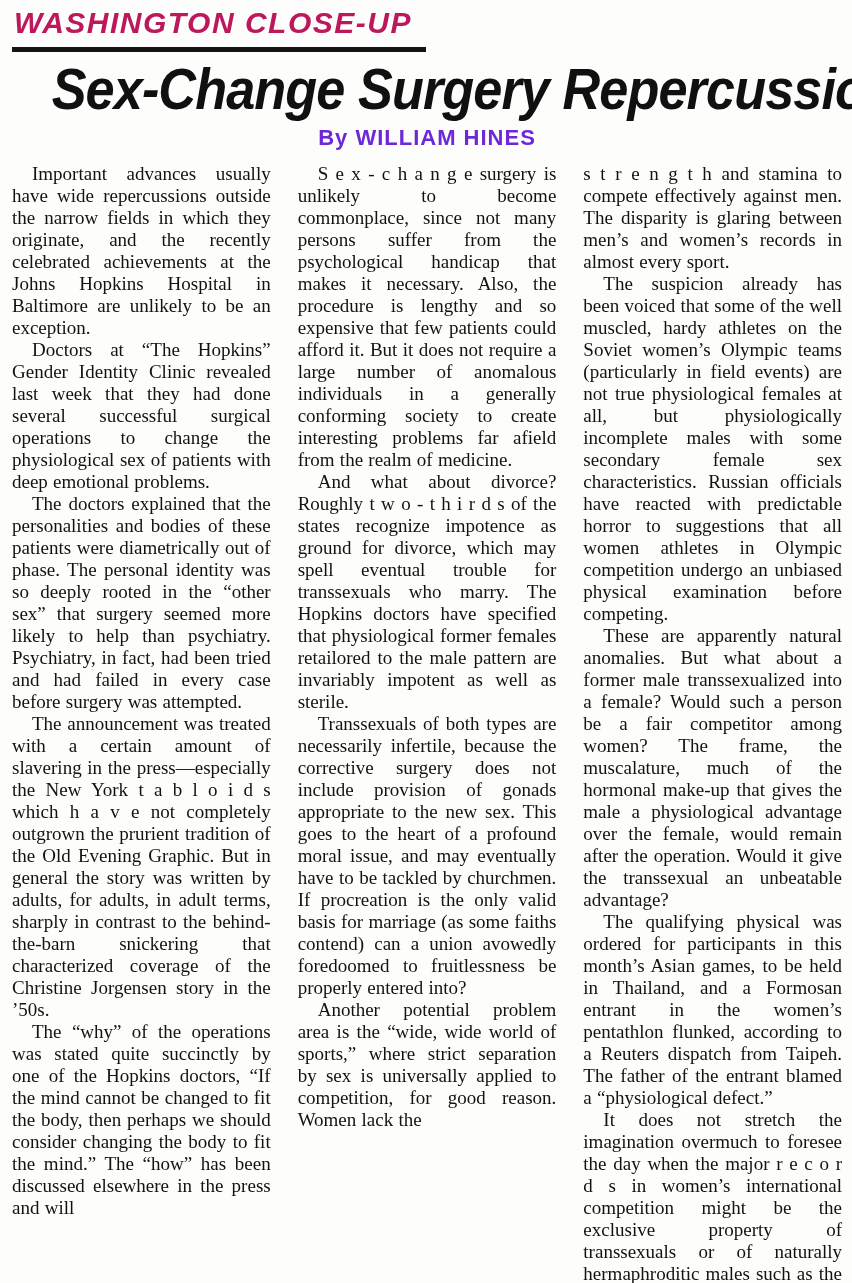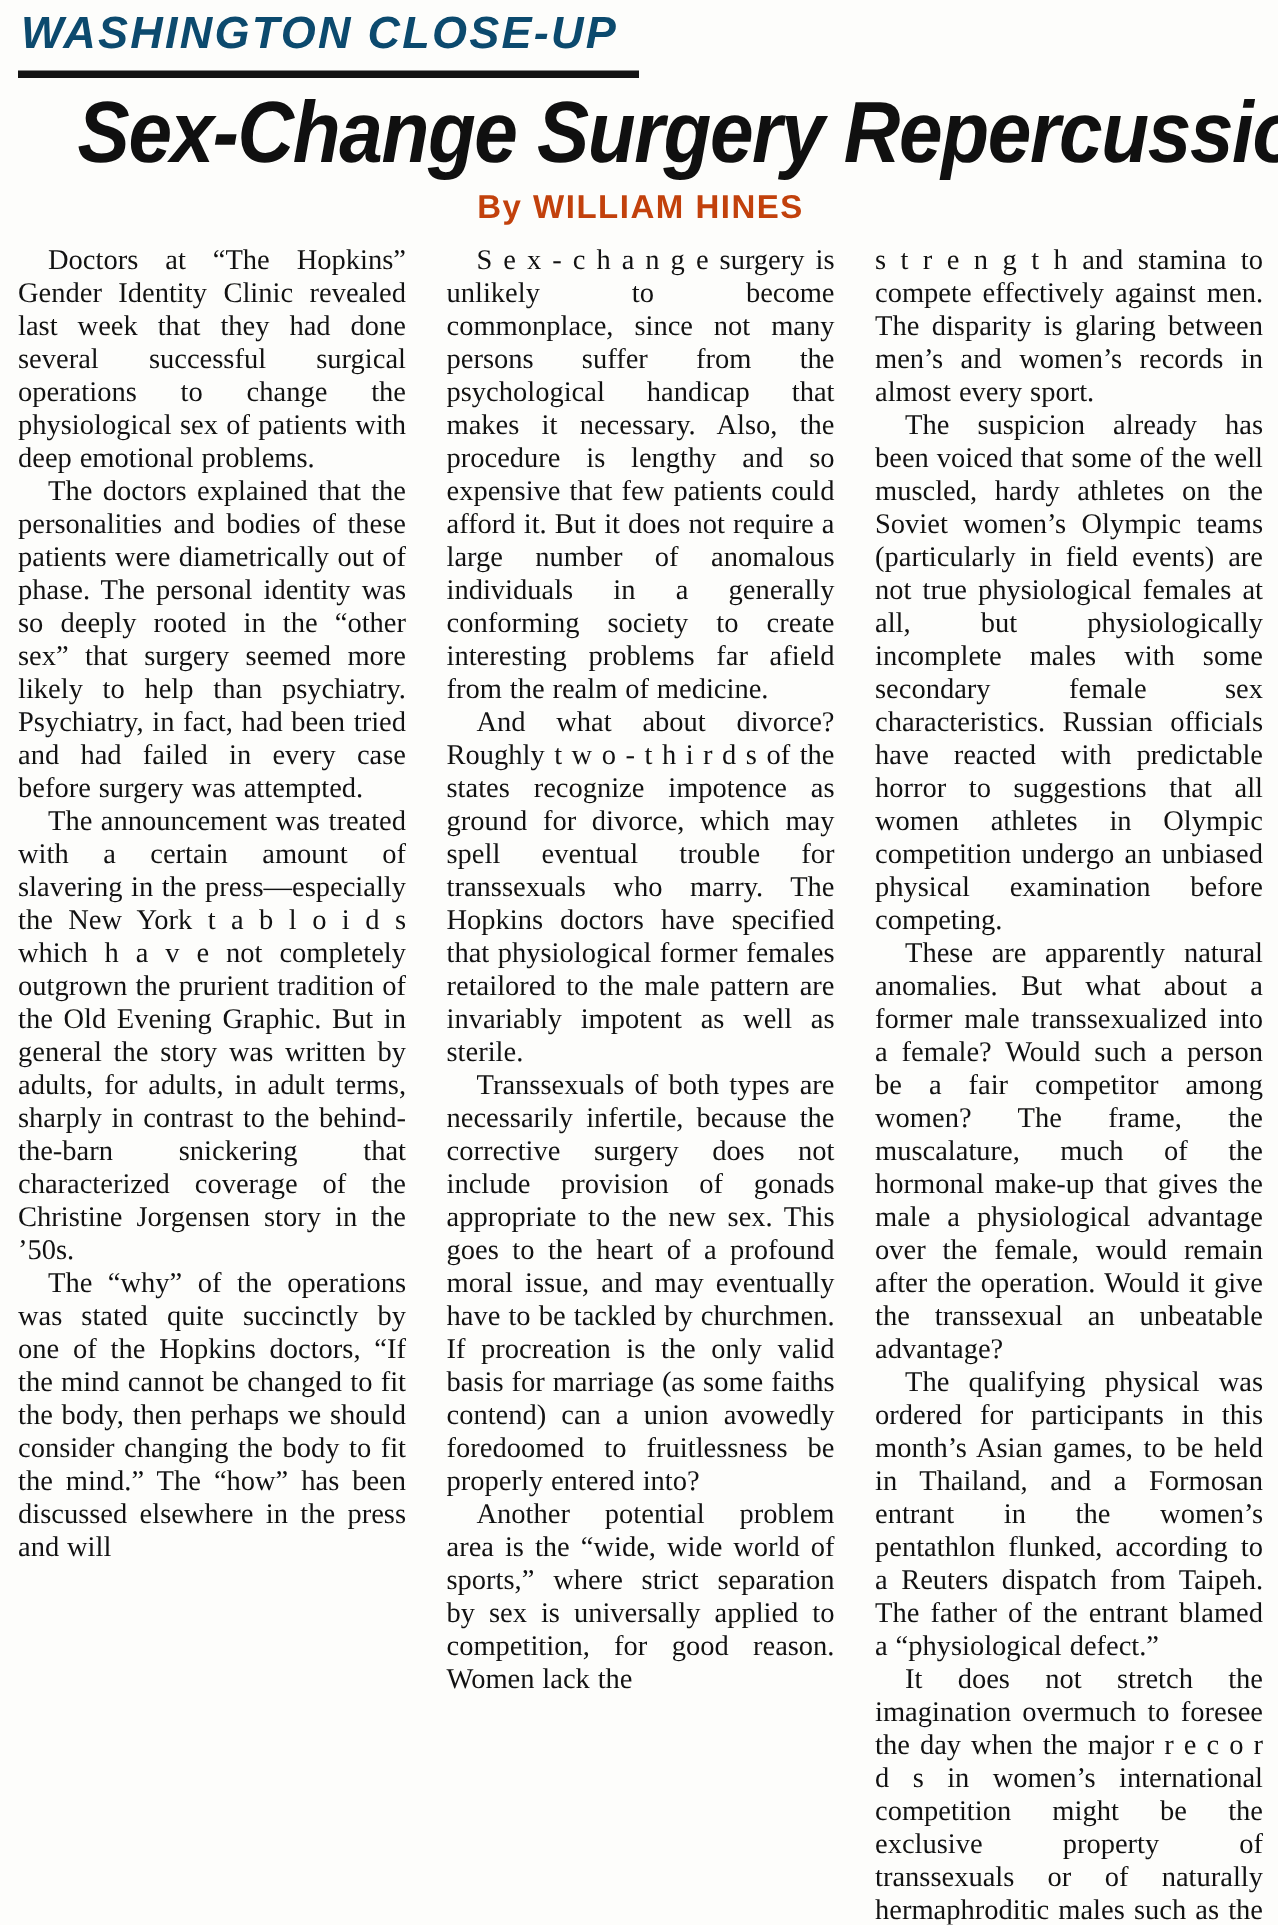--- a/index.html
+++ b/index.html
@@ -26,21 +26,21 @@
     padding: 0 14px 7px 2px;
     margin-left: 2px;
   }
   .kicker {
     font-family: "Liberation Sans", sans-serif;
     font-style: italic;
     font-weight: bold;
     font-size: 30px;
     letter-spacing: 1.5px;
     white-space: nowrap;
-    color: #0c4a6e;
+    color: #be185d;
   }
   .headline {
     font-family: "Liberation Sans", sans-serif;
     font-style: italic;
     font-weight: bold;
     font-size: 58px;
     line-height: 58px;
     text-align: center;
     white-space: nowrap;
     transform: scaleX(0.90);
@@ -49,21 +49,21 @@
     letter-spacing: -1px;
     color: #101010;
   }
   .byline {
     font-family: "Liberation Sans", sans-serif;
     font-weight: bold;
     font-size: 22px;
     text-align: center;
     letter-spacing: 1px;
     margin: 7px 0 8px 0;
-    color: #c2410c;
+    color: #6d28d9;
   }
   
   .columns {
     display: flex;
     gap: 27px;
     padding: 4px 2px 0 2px;
   }
   .column {
     flex: 1 1 0;
     min-width: 0;
@@ -87,20 +87,21 @@
   <div class="kicker-wrap">
     <span class="kicker">WASHINGTON CLOSE-UP</span>
   </div>
 
   <h1 class="headline">Sex-Change Surgery Repercussions</h1>
 
   <div class="byline">By WILLIAM HINES</div>
 
   <div class="columns">
     <div class="column">
+        <p>Important advances usually have wide repercussions outside the narrow fields in which they originate, and the recently celebrated achievements at the Johns Hopkins Hospital in Baltimore are unlikely to be an exception.</p>
         <p>Doctors at “The Hopkins” Gender Identity Clinic revealed last week that they had done several successful surgical operations to change the physiological sex of patients with deep emotional problems.</p>
         <p>The doctors explained that the personalities and bodies of these patients were diametrically out of phase. The personal identity was so deeply rooted in the “other sex” that surgery seemed more likely to help than psychiatry. Psychiatry, in fact, had been tried and had failed in every case before surgery was attempted.</p>
         <p>The announcement was treated with a certain amount of slavering in the press—especially the New York t a b l o i d s which h a v e not completely outgrown the prurient tradition of the Old Evening Graphic. But in general the story was written by adults, for adults, in adult terms, sharply in contrast to the behind-the-barn snickering that characterized coverage of the Christine Jorgensen story in the ’50s.</p>
         <p>The “why” of the operations was stated quite succinctly by one of the Hopkins doctors, “If the mind cannot be changed to fit the body, then perhaps we should consider changing the body to fit the mind.” The “how” has been discussed elsewhere in the press and will</p>
       </div>
     <div class="column">
         <p>S e x - c h a n g e surgery is unlikely to become commonplace, since not many persons suffer from the psychological handicap that makes it necessary. Also, the procedure is lengthy and so expensive that few patients could afford it. But it does not require a large number of anomalous individuals in a generally conforming society to create interesting problems far afield from the realm of medicine.</p>
         <p>And what about divorce? Roughly t w o - t h i r d s of the states recognize impotence as ground for divorce, which may spell eventual trouble for transsexuals who marry. The Hopkins doctors have specified that physiological former females retailored to the male pattern are invariably impotent as well as sterile.</p>
         <p>Transsexuals of both types are necessarily infertile, because the corrective surgery does not include provision of gonads appropriate to the new sex. This goes to the heart of a profound moral issue, and may eventually have to be tackled by churchmen. If procreation is the only valid basis for marriage (as some faiths contend) can a union avowedly foredoomed to fruitlessness be properly entered into?</p>
         <p>Another potential problem area is the “wide, wide world of sports,” where strict separation by sex is universally applied to competition, for good reason. Women lack the</p>

